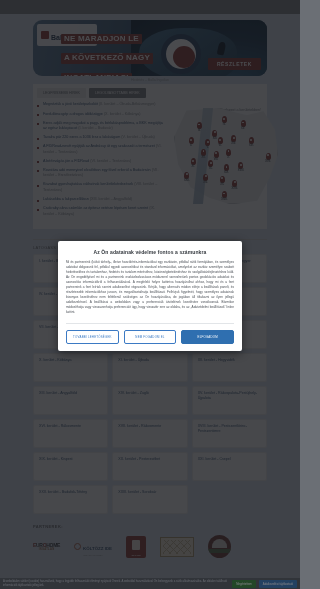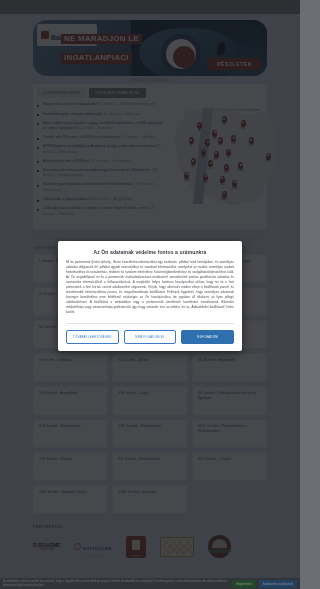--- a/index.html
+++ b/index.html
@@ -25,21 +25,21 @@
     font-size: 11px; font-weight: bold; color: #ffffff; letter-spacing: -.3px;
     z-index: 4; text-shadow: 0 0 1px #8d939a;
   }
   .brand-dot { position: absolute; left: 85px; top: 5px; width: 8px; height: 8px; border-radius: 50%; background: #c7332f; z-index:4;}
 
   .topbar { height: 14px; background: #83888f; }
 
   
   .banner-wrap { padding: 6px 33px 0 33px; }
   .banner {
-    position: relative; height: 56px; border-radius: 14px; overflow: hidden;
+    position: relative; height: 56px; border-radius: 9px; overflow: hidden;
     background: linear-gradient(100deg,#4a7fb5 0%,#2f6596 38%,#1d4f7d 62%,#13507f 100%);
   }
   .wave {
     position:absolute; right:0; top:0; width: 58%; height: 100%;
     background: radial-gradient(ellipse at 75% 120%, #1b6fa8 0%, #0d3f68 55%, #0a2e4d 100%);
   }
   .wave:after{
     content:""; position:absolute; left:6%; top:14%; width:72%; height:95%;
     border-radius:50% 50% 40% 60%;
     background: linear-gradient(150deg,#2e88c2,#11496f);
@@ -212,20 +212,21 @@
         <div class="surfer"></div>
         <div class="bnr-logo">
           <span class="bnr-logo-mark"></span>
           <span>
             <span class="bnr-logo-txt">Balla</span>
             <span class="bnr-logo-sub">INGATLAN</span>
           </span>
         </div>
         <div class="bnr-lines">
           <div><span class="bnr-line">NE MARADJON LE</span></div>
+          <div><span class="bnr-line">A KÖVETKEZŐ NAGY</span></div>
           <div><span class="bnr-line">INGATLANPIACI</span></div>
 
         </div>
         <div class="badge-ring"></div>
         <div class="bnr-cta">RÉSZLETEK</div>
       </div>
       <div class="bnr-note">Hirdetés – Balla Ingatlan</div>
     </div>
 
     <div class="sheet">

